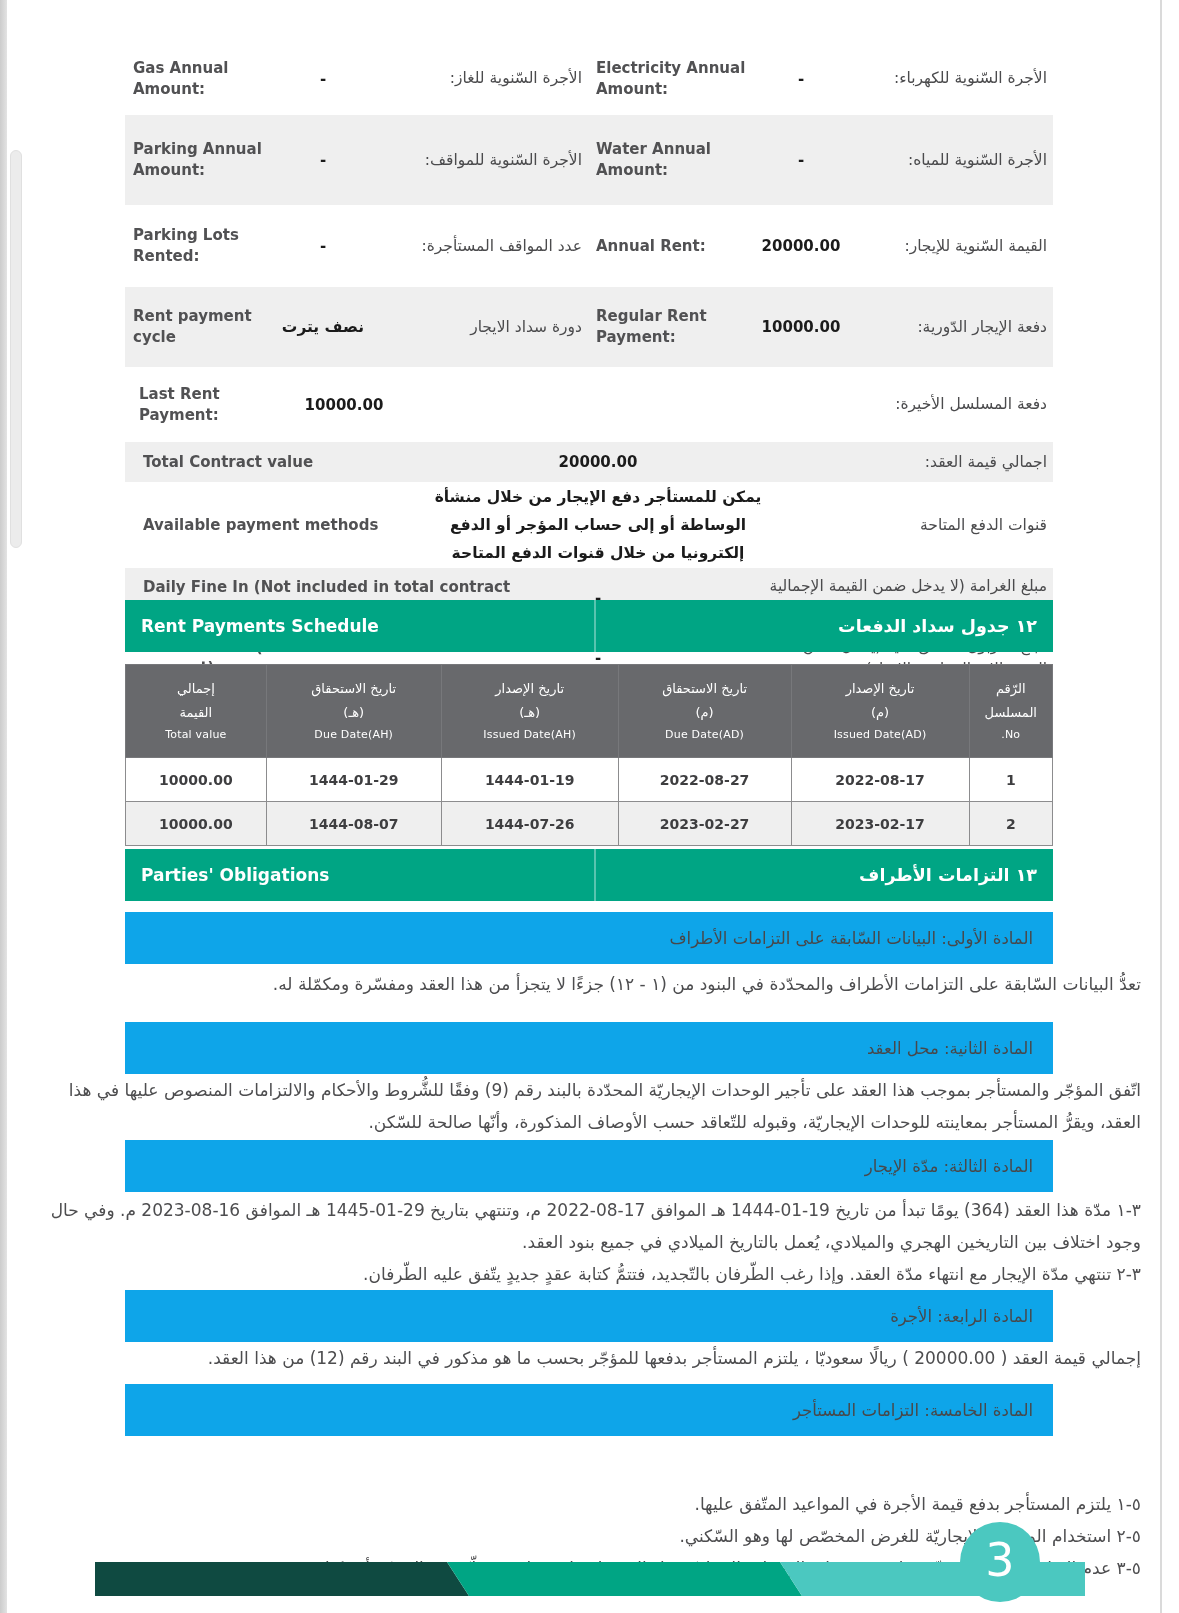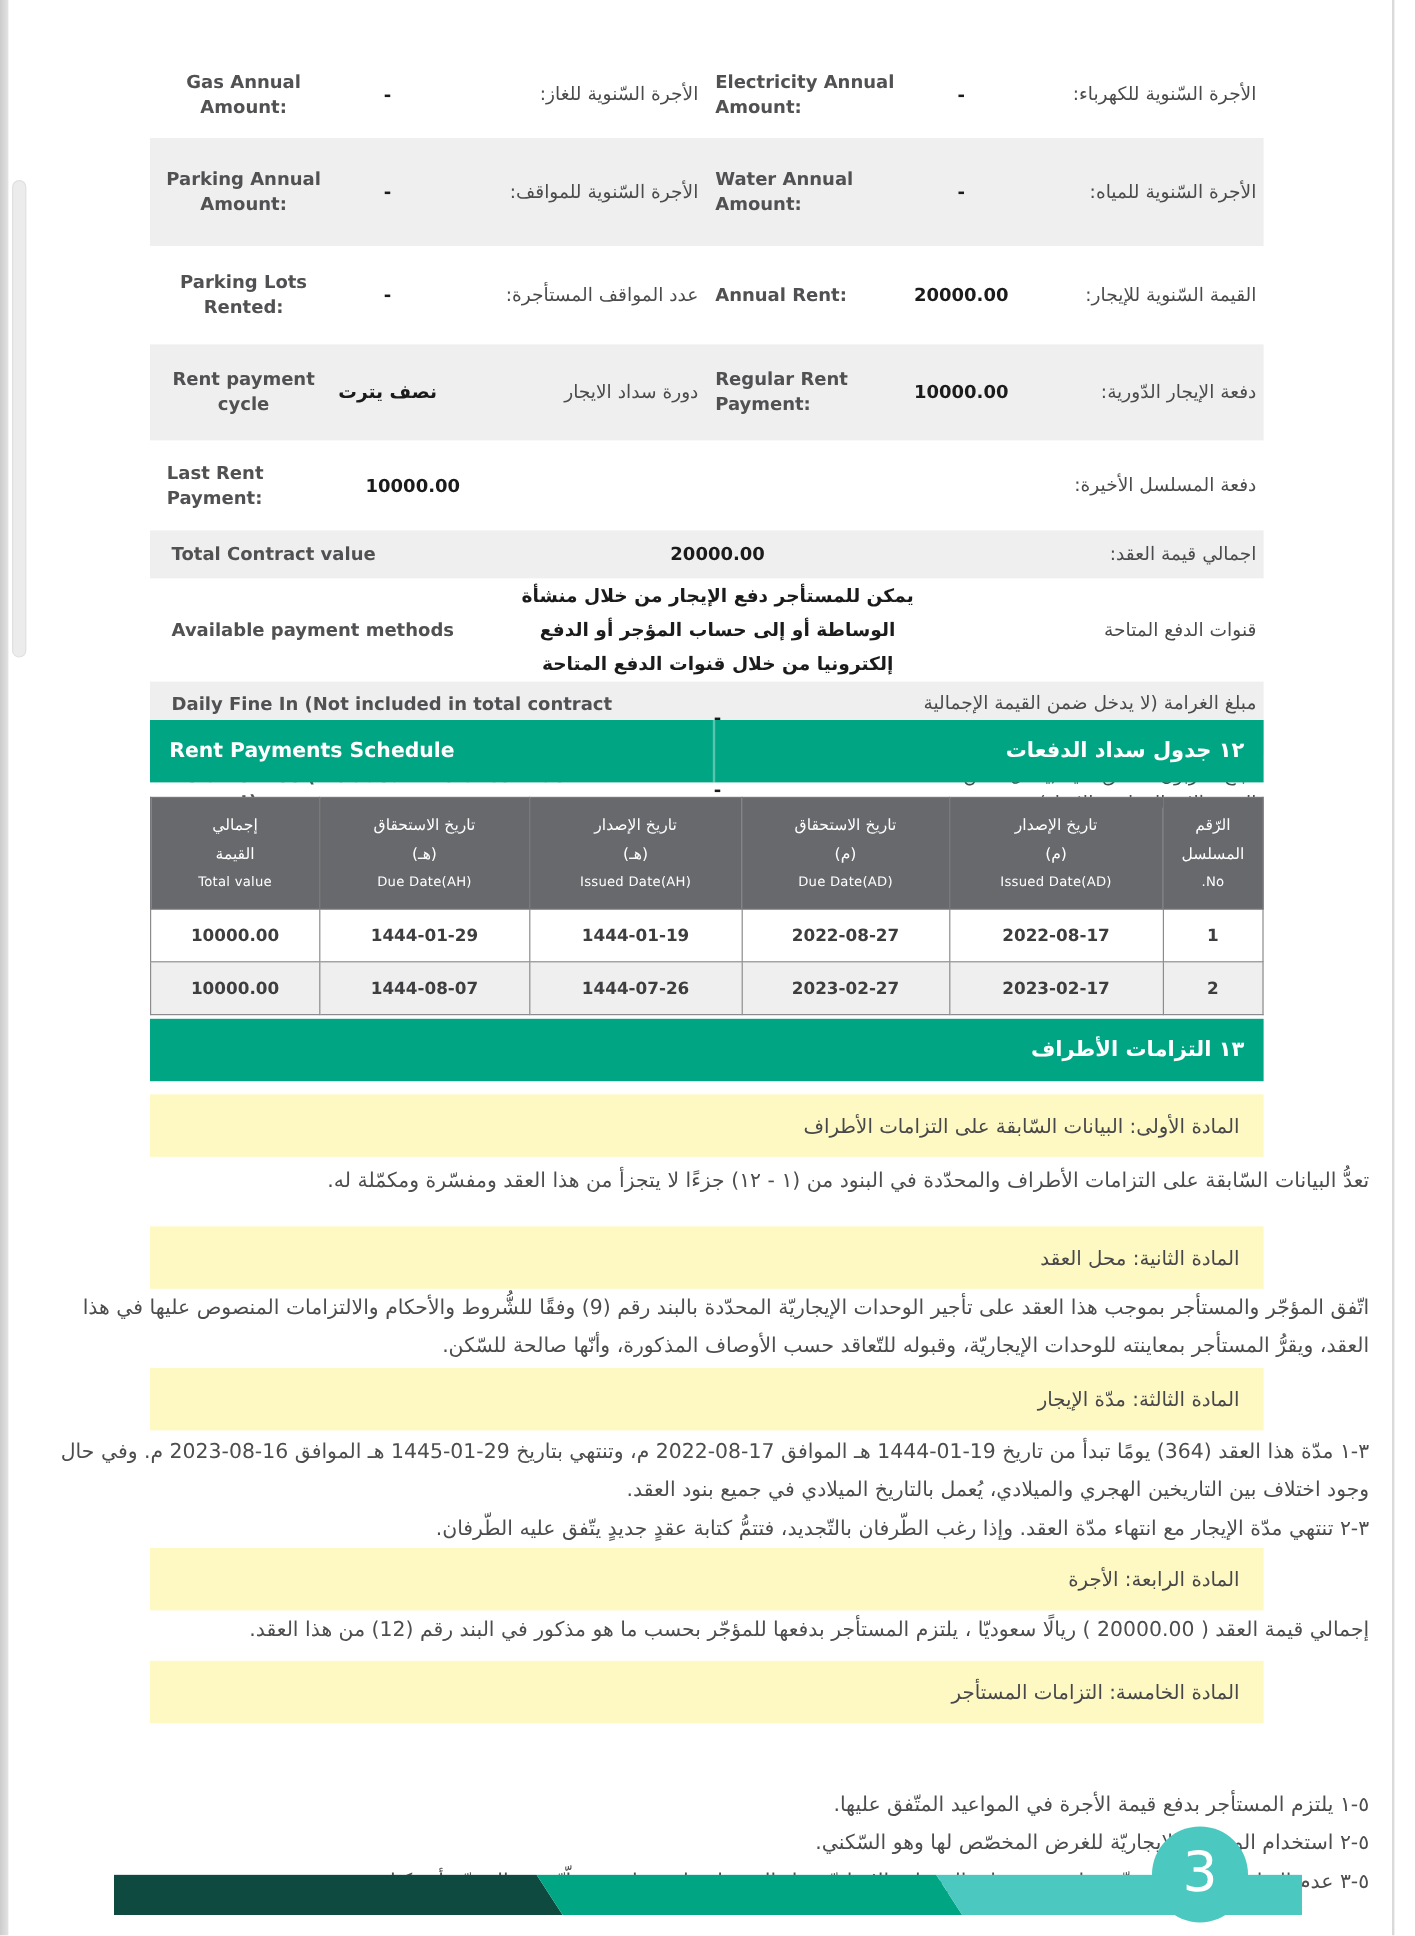--- a/index.html
+++ b/index.html
@@ -17,21 +17,21 @@
 
   
   .fin{position:absolute;left:125px;top:42px;width:928px;font-size:15px;}
   .fin-row{display:flex;align-items:center;}
   .fin-row.shaded{background:#efefef;}
   .pad{padding-top:10px;padding-bottom:10px;}
   .en{font-weight:600;color:#515153;line-height:21px;}
   .ar{direction:rtl;text-align:right;color:#4b4b4d;font-size:15.5px;line-height:23px;}
   .val{text-align:center;font-weight:bold;color:#1b1b1b;}
   .half{display:flex;align-items:center;flex:1;}
-  .en-l{width:140px;padding-left:8px;flex:none;text-align:center;}
+  .en-l{width:140px;padding-left:8px;flex:none;}
   .val-l{width:100px;flex:none;}
   .ar-l{flex:1;padding-left:8px;}
   .gap{width:14px;flex:none;}
   .en-r{width:150px;flex:none;}
   .val-r{width:110px;flex:none;}
   .ar-r{flex:1;padding-right:6px;}
   .en-f{width:370px;padding-left:18px;flex:none;}
   .val-f{width:330px;margin-left:-80px;flex:none;}
   .ar-f{flex:1;padding-right:6px;}
   .val-ar{direction:rtl;font-size:15.5px;line-height:28px;}
@@ -51,21 +51,21 @@
   .sched{position:absolute;left:125px;top:664px;width:928px;border-collapse:collapse;table-layout:fixed;}
   .sched th{background:#68696c;color:#ffffff;font-weight:500;text-align:center;
     padding:12px 3px;border:1px solid #77787b;vertical-align:middle;}
   .h-ar{direction:rtl;font-size:13px;line-height:24px;}
   .h-en{direction:ltr;font-size:11px;line-height:20px;letter-spacing:0.2px;}
   .sched td{border:1px solid #8c8c8e;text-align:center;font-weight:600;font-size:14px;
     color:#3e3e40;height:41px;background:#ffffff;}
   .sched tr.alt td{background:#efefef;}
 
   
-  .article-bar{position:absolute;left:125px;width:928px;height:52px;background:#fef9c3;
+  .article-bar{position:absolute;left:125px;width:928px;height:52px;background:#0ea5e9;
     display:flex;align-items:center;justify-content:flex-start;direction:rtl;
     padding-right:20px;box-sizing:border-box;font-size:16.5px;color:#48484a;}
   .article-text{position:absolute;left:28px;width:1113px;direction:rtl;text-align:right;
     font-size:17px;color:#4d4d4f;}
   .article-text p{margin:0;line-height:32px;}
   .ba1{top:912px;} .ta1{top:968px;}
   .ba2{top:1022px;} .ta2{top:1074px;}
   .ba3{top:1140px;} .ta3{top:1194px;}
   .ba4{top:1290px;} .ta4{top:1342px;}
   .ba5{top:1384px;} .ta5{top:1440px;margin-top:48px;}
@@ -245,20 +245,21 @@
         <td>1444-08-07</td>
         <td>1444-07-26</td>
         <td>2023-02-27</td>
         <td>2023-02-17</td>
         <td>2</td>
       </tr>
     </tbody>
   </table>
 
   <div class="section-bar bar13">
+    <div class="sb-en">Parties' Obligations</div>
     <div class="sb-ar">١٣ التزامات الأطراف</div>
   </div>
 
   <div class="article-bar ba1">المادة الأولى: البيانات السّابقة على التزامات الأطراف</div>
   <div class="article-text ta1">
     <p>تعدُّ البيانات السّابقة على التزامات الأطراف والمحدّدة في البنود من (١ - ١٢) جزءًا لا يتجزأ من هذا العقد ومفسّرة ومكمّلة له.</p>
   </div>
 
   <div class="article-bar ba2">المادة الثانية: محل العقد</div>
   <div class="article-text ta2">

